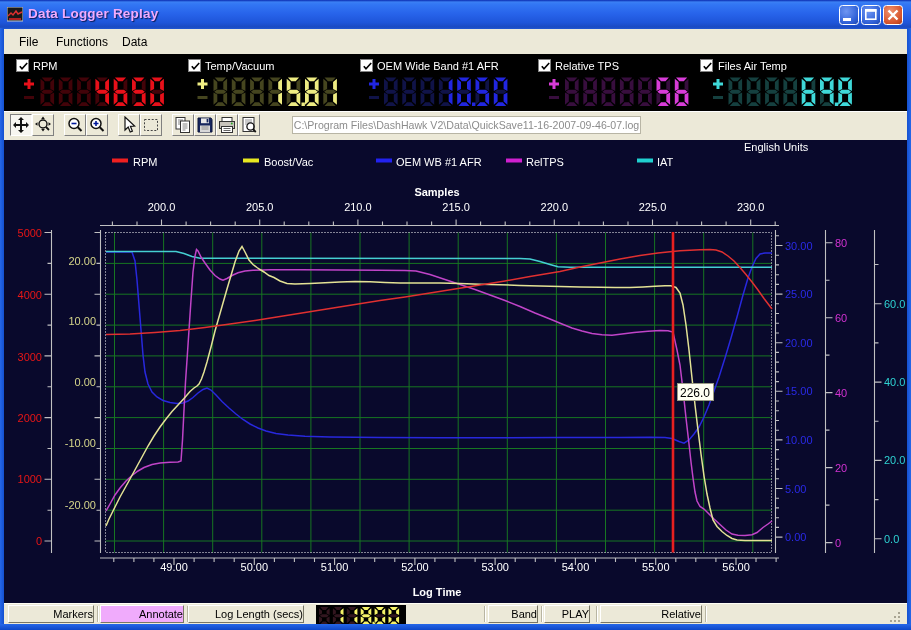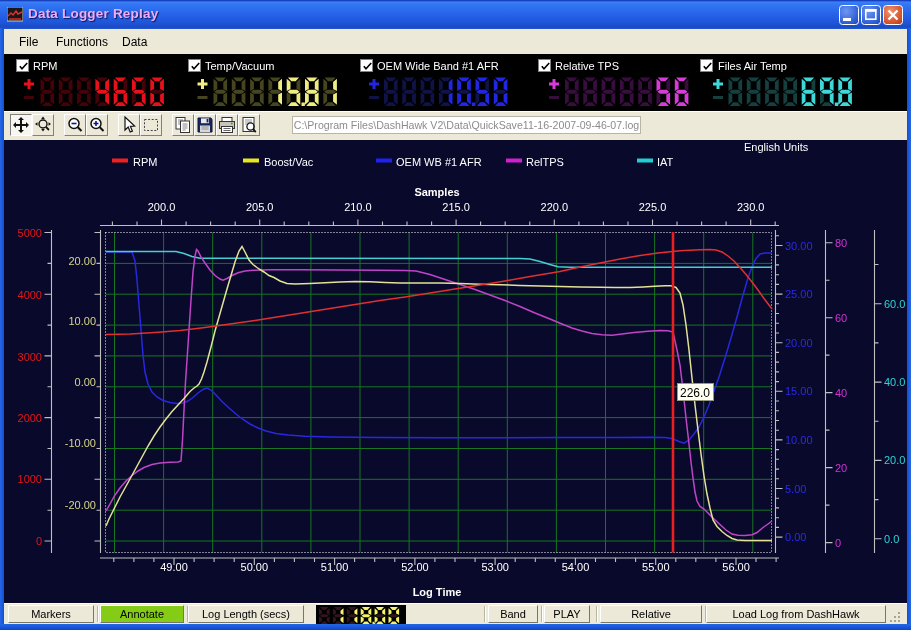--- a/index.html
+++ b/index.html
@@ -26,21 +26,21 @@
 .tbtn{position:absolute;top:2px;width:22px;height:22px;background:#ece9d8;
  border-top:1px solid #fff;border-left:1px solid #fff;border-right:1px solid #808080;border-bottom:1px solid #808080;
  display:flex;align-items:center;justify-content:center}
 .tbtn.pressed{background:#f7f6f1;border-top:1px solid #808080;border-left:1px solid #808080;border-right:1px solid #fff;border-bottom:1px solid #fff}
 #pathbox{position:absolute;left:288px;top:4px;width:349px;height:18px;background:#ffffff;
  border:1px solid #b8b5a5;color:#8c8c8c;font-size:10.6px;text-align:center;line-height:16px;white-space:nowrap;overflow:hidden}
 #chart{position:absolute;left:4px;top:140px;width:903px;height:463px;background:#09092c}
 #botbar{position:absolute;left:4px;top:603px;width:903px;height:21px;background:#ece9d8;border-top:1px solid #fffef5}
 .bbtn{position:absolute;top:1px;height:18px;background:#ece9d8;color:#000;font-size:11px;
  border-top:1px solid #fff;border-left:1px solid #fff;border-right:1px solid #787666;border-bottom:1px solid #787666;
- text-align:center;line-height:16px}
+ text-align:right;line-height:16px}
 #botborder{position:absolute;left:0px;top:624px;width:911px;height:6px;background:linear-gradient(180deg,#2667e8,#0d47c8)}
 .sideL{position:absolute;left:0;top:28px;width:4px;height:602px;background:linear-gradient(90deg,#2667e8,#1450d0)}
 .sideR{position:absolute;left:907px;top:28px;width:4px;height:602px;background:linear-gradient(90deg,#1450d0,#2667e8)}
 </style></head><body>
 <div id="frame"></div>
 <div id="titlebar"></div>
 <svg class="abs" style="left:7px;top:7px" width="16" height="16" viewBox="0 0 16 16">
 <rect x="0" y="0" width="16" height="14" fill="#181818" stroke="#c8c8c8" stroke-width="1"></rect>
 <polyline points="1,9 4,6 6,8 9,4 11,7 15,5" fill="none" stroke="#e03030" stroke-width="1.4"></polyline>
 <rect x="2" y="11" width="12" height="2" fill="#b02020"></rect>
@@ -242,26 +242,25 @@
     <text x="835" y="246.68" font-size="11" fill="#d232d2" text-anchor="start">80</text>
     <text x="884" y="542.8" font-size="11" fill="#2ed3d3" text-anchor="start">0.0</text>
     <text x="884" y="464.43999999999994" font-size="11" fill="#2ed3d3" text-anchor="start">20.0</text>
     <text x="884" y="386.0799999999999" font-size="11" fill="#2ed3d3" text-anchor="start">40.0</text>
     <text x="884" y="307.71999999999997" font-size="11" fill="#2ed3d3" text-anchor="start">60.0</text>
     <rect x="677.5" y="383.5" width="36" height="17" fill="#fffff2" stroke="#9a9a84" stroke-width="1"></rect>
     <text x="695" y="397" font-size="12" fill="#000" text-anchor="middle">226.0</text>
   </svg>
 <div id="botbar">
     <div class="bbtn" style="left:4px;width:86px;">Markers</div>
-    <div class="bbtn" style="left:96px;width:84px;background:#84cc16;">Annotate</div>
+    <div class="bbtn" style="left:96px;width:84px;background:#f0abfc;">Annotate</div>
     <div class="bbtn" style="left:184px;width:116px;">Log Length (secs)</div>
     <div class="bbtn" style="left:484px;width:50px;">Band</div>
     <div class="bbtn" style="left:540px;width:46px;">PLAY</div>
     <div class="bbtn" style="left:596px;width:102px;">Relative</div>
-    <div class="bbtn" style="left:702px;width:180px;">Load Log from DashHawk</div>
     <div style="position:absolute;left:312px;top:1px;width:90px;height:19px;background:#000">
       <svg width="90" height="22" viewBox="0 0 90 22" style="position:absolute;left:0;top:0">
         <path fill="#32161f" d="M4.2,2.0 12.4,2.0 9.8,5.0 6.8,5.0Z M13.6,3.2 13.6,9.9 10.6,8.4 10.6,5.8Z M13.6,11.6 13.6,18.3 10.6,15.7 10.6,13.1Z M4.2,19.5 12.4,19.5 9.8,16.5 6.8,16.5Z M3.0,11.6 6.0,13.1 6.0,15.7 3.0,18.3Z M3.0,3.2 6.0,5.8 6.0,8.4 3.0,9.9Z M3.8,10.8 6.0,9.2 10.6,9.2 12.8,10.8 10.6,12.2 6.0,12.2Z M18.1,2.0 26.3,2.0 23.7,5.0 20.7,5.0Z M18.1,19.5 26.3,19.5 23.7,16.5 20.7,16.5Z M16.9,11.6 19.9,13.1 19.9,15.7 16.9,18.3Z M16.9,3.2 19.9,5.8 19.9,8.4 16.9,9.9Z M17.7,10.8 19.9,9.2 24.5,9.2 26.7,10.8 24.5,12.2 19.9,12.2Z M32.0,2.0 40.2,2.0 37.6,5.0 34.6,5.0Z M32.0,19.5 40.2,19.5 37.6,16.5 34.6,16.5Z M30.8,11.6 33.8,13.1 33.8,15.7 30.8,18.3Z M30.8,3.2 33.8,5.8 33.8,8.4 30.8,9.9Z M31.6,10.8 33.8,9.2 38.4,9.2 40.6,10.8 38.4,12.2 33.8,12.2Z M59.4,10.8 61.6,9.2 66.2,9.2 68.4,10.8 66.2,12.2 61.6,12.2Z M73.3,10.8 75.5,9.2 80.1,9.2 82.3,10.8 80.1,12.2 75.5,12.2Z"></path>
         <path fill="#f5f268" d="M27.5,3.2 27.5,9.9 24.5,8.4 24.5,5.8Z M27.5,11.6 27.5,18.3 24.5,15.7 24.5,13.1Z M41.4,3.2 41.4,9.9 38.4,8.4 38.4,5.8Z M41.4,11.6 41.4,18.3 38.4,15.7 38.4,13.1Z M45.9,2.0 54.1,2.0 51.5,5.0 48.5,5.0Z M55.3,3.2 55.3,9.9 52.3,8.4 52.3,5.8Z M55.3,11.6 55.3,18.3 52.3,15.7 52.3,13.1Z M45.9,19.5 54.1,19.5 51.5,16.5 48.5,16.5Z M44.7,11.6 47.7,13.1 47.7,15.7 44.7,18.3Z M44.7,3.2 47.7,5.8 47.7,8.4 44.7,9.9Z M45.5,10.8 47.7,9.2 52.3,9.2 54.5,10.8 52.3,12.2 47.7,12.2Z M56.5,19.5 h2.8 v-2.8 h-2.8Z M59.8,2.0 68.0,2.0 65.4,5.0 62.4,5.0Z M69.2,3.2 69.2,9.9 66.2,8.4 66.2,5.8Z M69.2,11.6 69.2,18.3 66.2,15.7 66.2,13.1Z M59.8,19.5 68.0,19.5 65.4,16.5 62.4,16.5Z M58.6,11.6 61.6,13.1 61.6,15.7 58.6,18.3Z M58.6,3.2 61.6,5.8 61.6,8.4 58.6,9.9Z M73.7,2.0 81.9,2.0 79.3,5.0 76.3,5.0Z M83.1,3.2 83.1,9.9 80.1,8.4 80.1,5.8Z M83.1,11.6 83.1,18.3 80.1,15.7 80.1,13.1Z M73.7,19.5 81.9,19.5 79.3,16.5 76.3,16.5Z M72.5,11.6 75.5,13.1 75.5,15.7 72.5,18.3Z M72.5,3.2 75.5,5.8 75.5,8.4 72.5,9.9Z"></path>
       </svg>
     </div>
     <div style="position:absolute;left:92.5px;top:2px;width:1px;height:16px;border-left:1px solid #b8b5a2;border-right:1px solid #fff"></div>
     <div style="position:absolute;left:182.5px;top:2px;width:1px;height:16px;border-left:1px solid #b8b5a2;border-right:1px solid #fff"></div>
     <div style="position:absolute;left:480px;top:2px;width:1px;height:16px;border-left:1px solid #b8b5a2;border-right:1px solid #fff"></div>
     <div style="position:absolute;left:537px;top:2px;width:1px;height:16px;border-left:1px solid #b8b5a2;border-right:1px solid #fff"></div>

